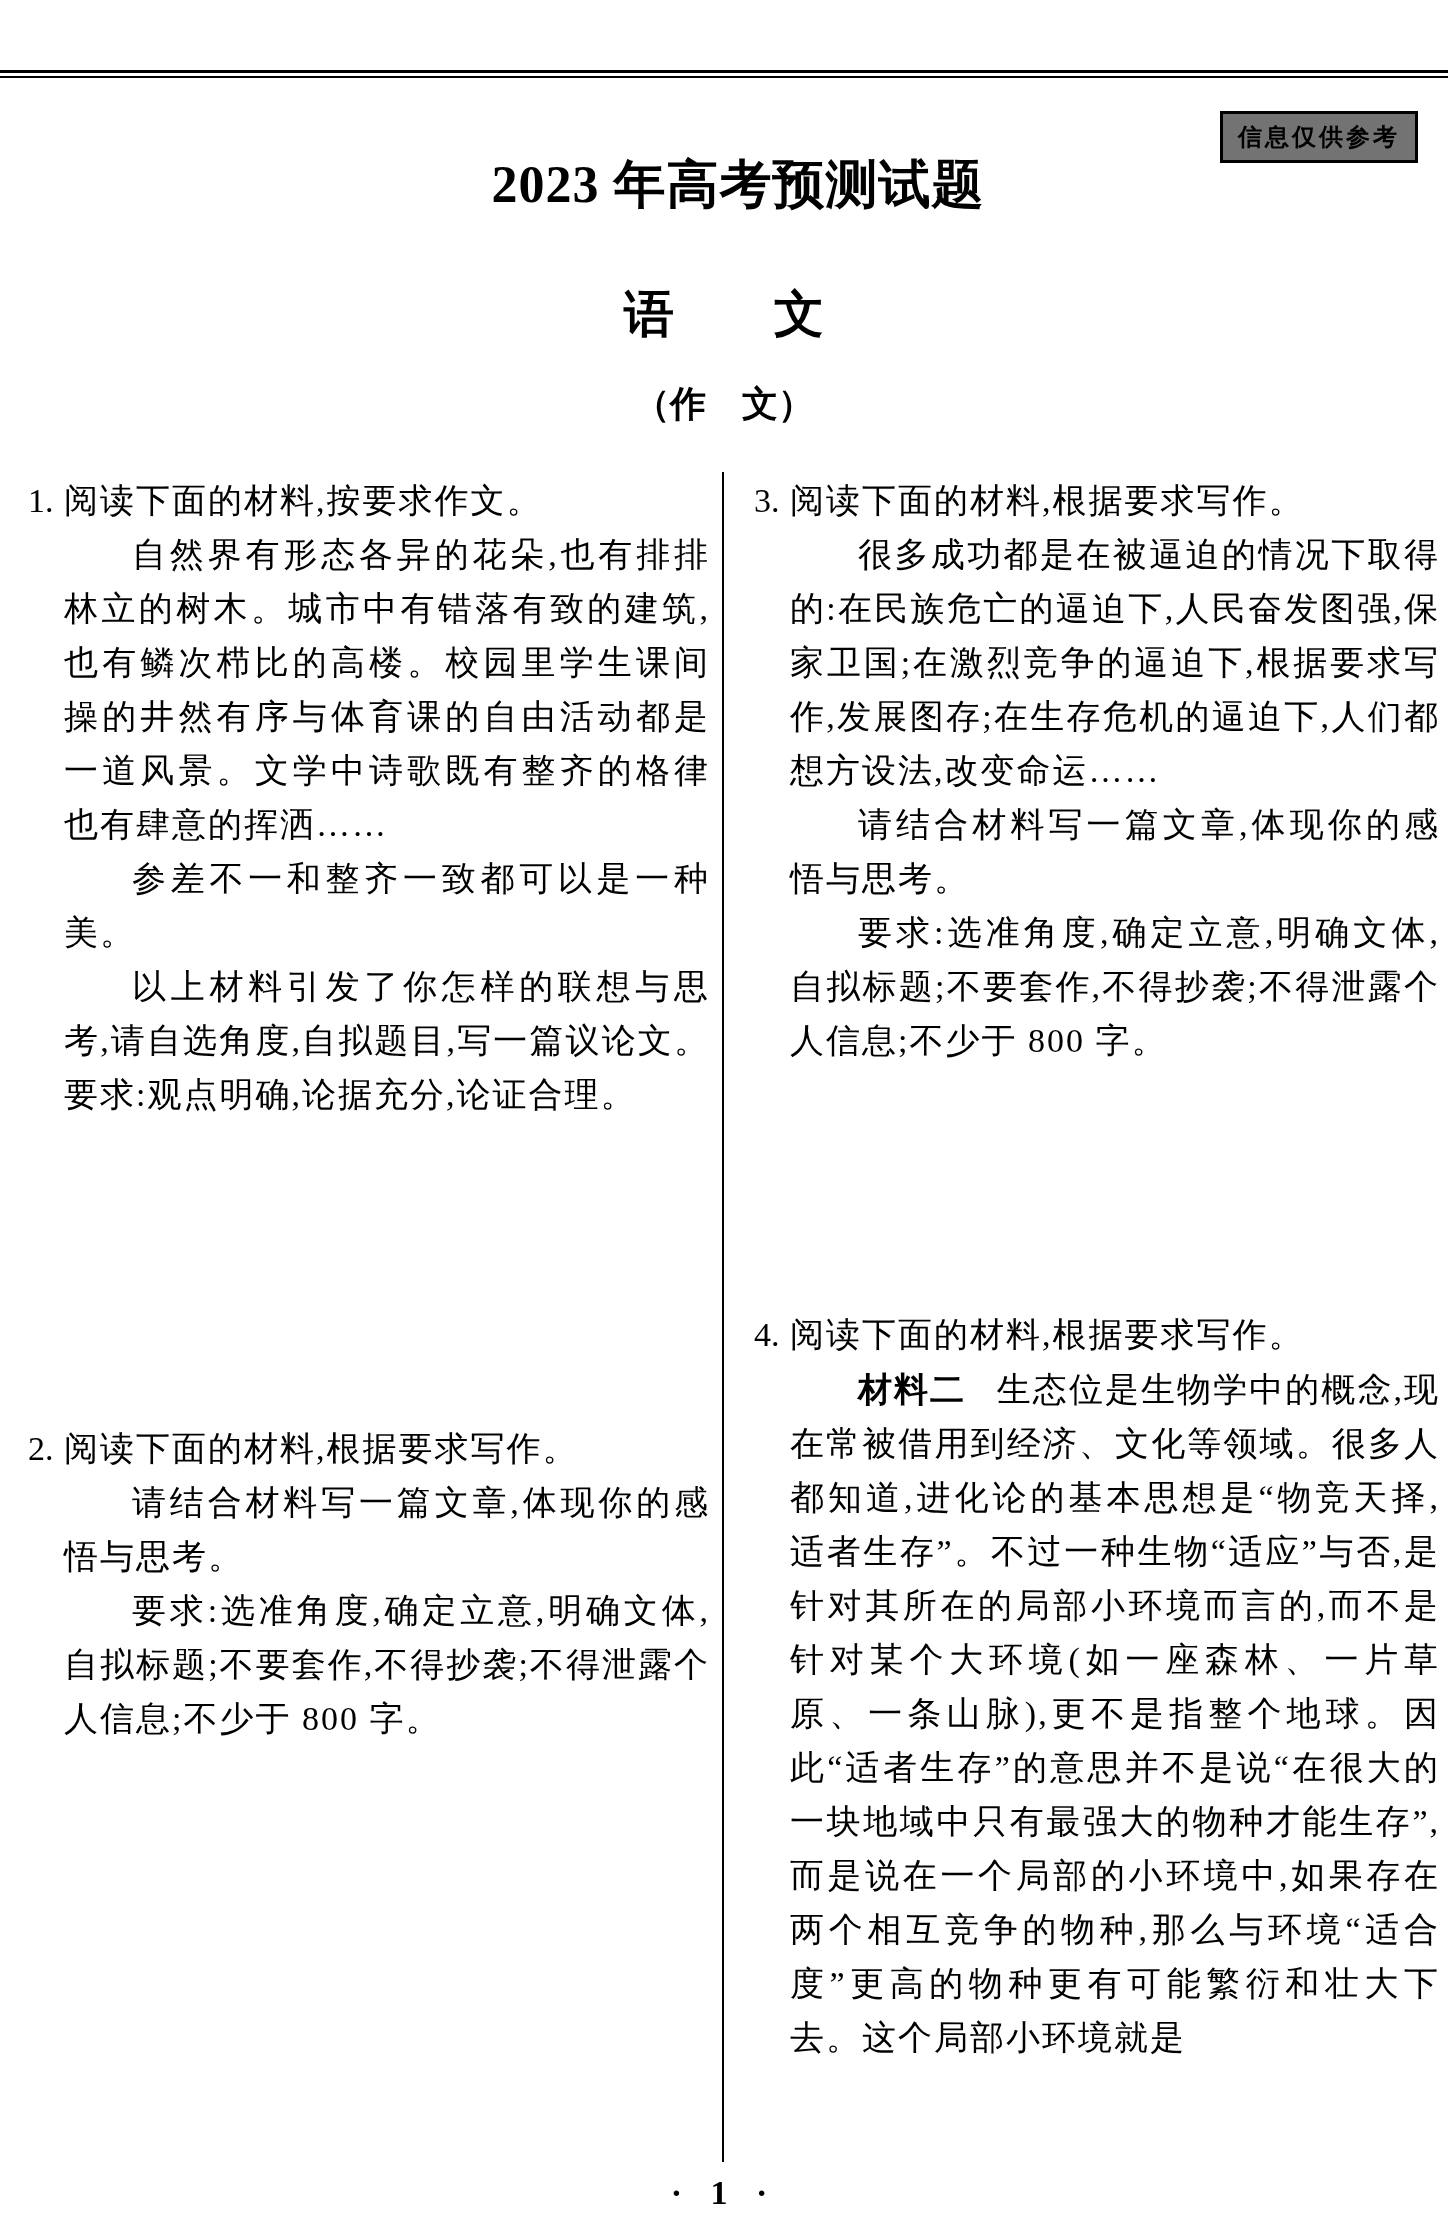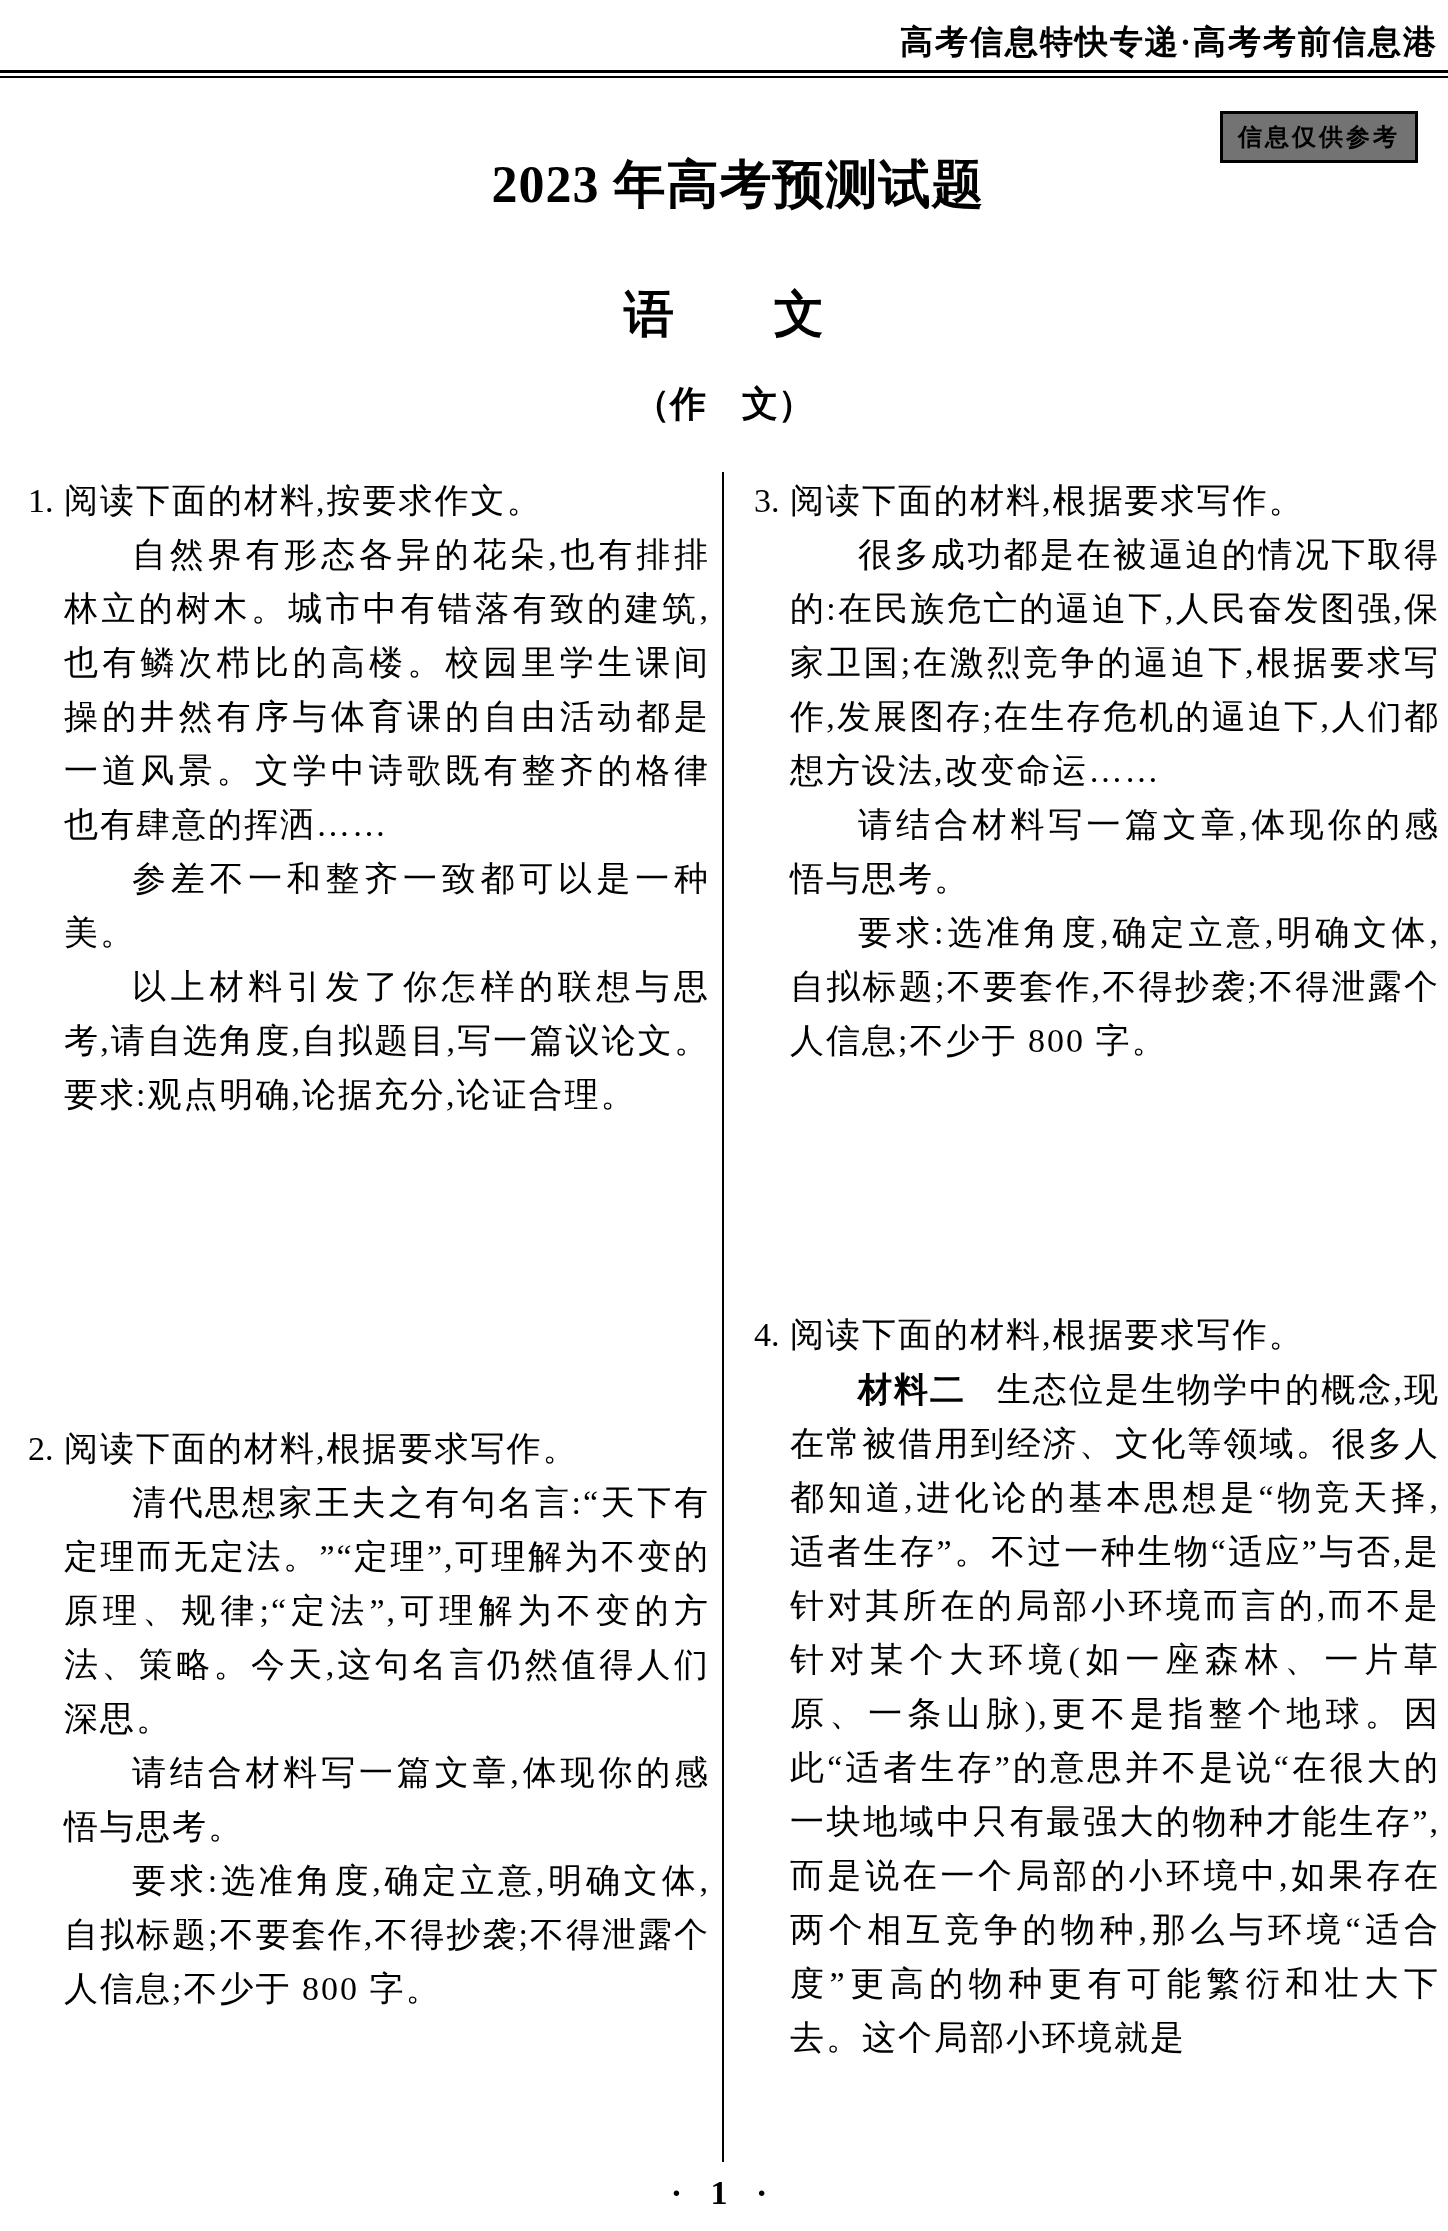--- a/index.html
+++ b/index.html
@@ -54,42 +54,40 @@
   .pageno {
     position:absolute; top:2174px; left:0; width:100%;
     text-align:center; font-size:34px; font-weight:bold; letter-spacing:10px;
   }
 </style>
 </head>
 <body>
 
 <div class="page">
 
-  <div class="masthead">高考信息特快专递·高考考前信息港</div>
   <div class="rule"></div>
   <div class="notice">信息仅供参考</div>
 
   <h1 class="title">2023 年高考预测试题</h1>
   <div class="subject">语　　文</div>
   <div class="section">（作　文）</div>
 
   <div class="divider"></div>
 
   <div class="col col-left">
 
     <div class="q q1">
       <p class="stemline"><span class="qnum">1.</span><span>阅读下面的材料,按要求作文。</span></p>
       <p class="kaiti">自然界有形态各异的花朵,也有排排林立的树木。城市中有错落有致的建筑,也有鳞次栉比的高楼。校园里学生课间操的井然有序与体育课的自由活动都是一道风景。文学中诗歌既有整齐的格律也有肆意的挥洒……</p>
       <p class="kaiti">参差不一和整齐一致都可以是一种美。</p>
       <p>以上材料引发了你怎样的联想与思考,请自选角度,自拟题目,写一篇议论文。要求:观点明确,论据充分,论证合理。</p>
     </div>
 
     <div class="q q2">
       <p class="stemline"><span class="qnum">2.</span><span>阅读下面的材料,根据要求写作。</span></p>
-      <p class="kaiti">清代思想家王夫之有句名言:“天下有定理而无定法。”“定理”,可理解为不变的原理、规律;“定法”,可理解为不变的方法、策略。今天,这句名言仍然值得人们深思。</p>
       <p>请结合材料写一篇文章,体现你的感悟与思考。</p>
       <p>要求:选准角度,确定立意,明确文体,自拟标题;不要套作,不得抄袭;不得泄露个人信息;不少于 800 字。</p>
     </div>
 
   </div>
 
   <div class="col col-right">
 
     <div class="q q3">
       <p class="stemline"><span class="qnum">3.</span><span>阅读下面的材料,根据要求写作。</span></p>

